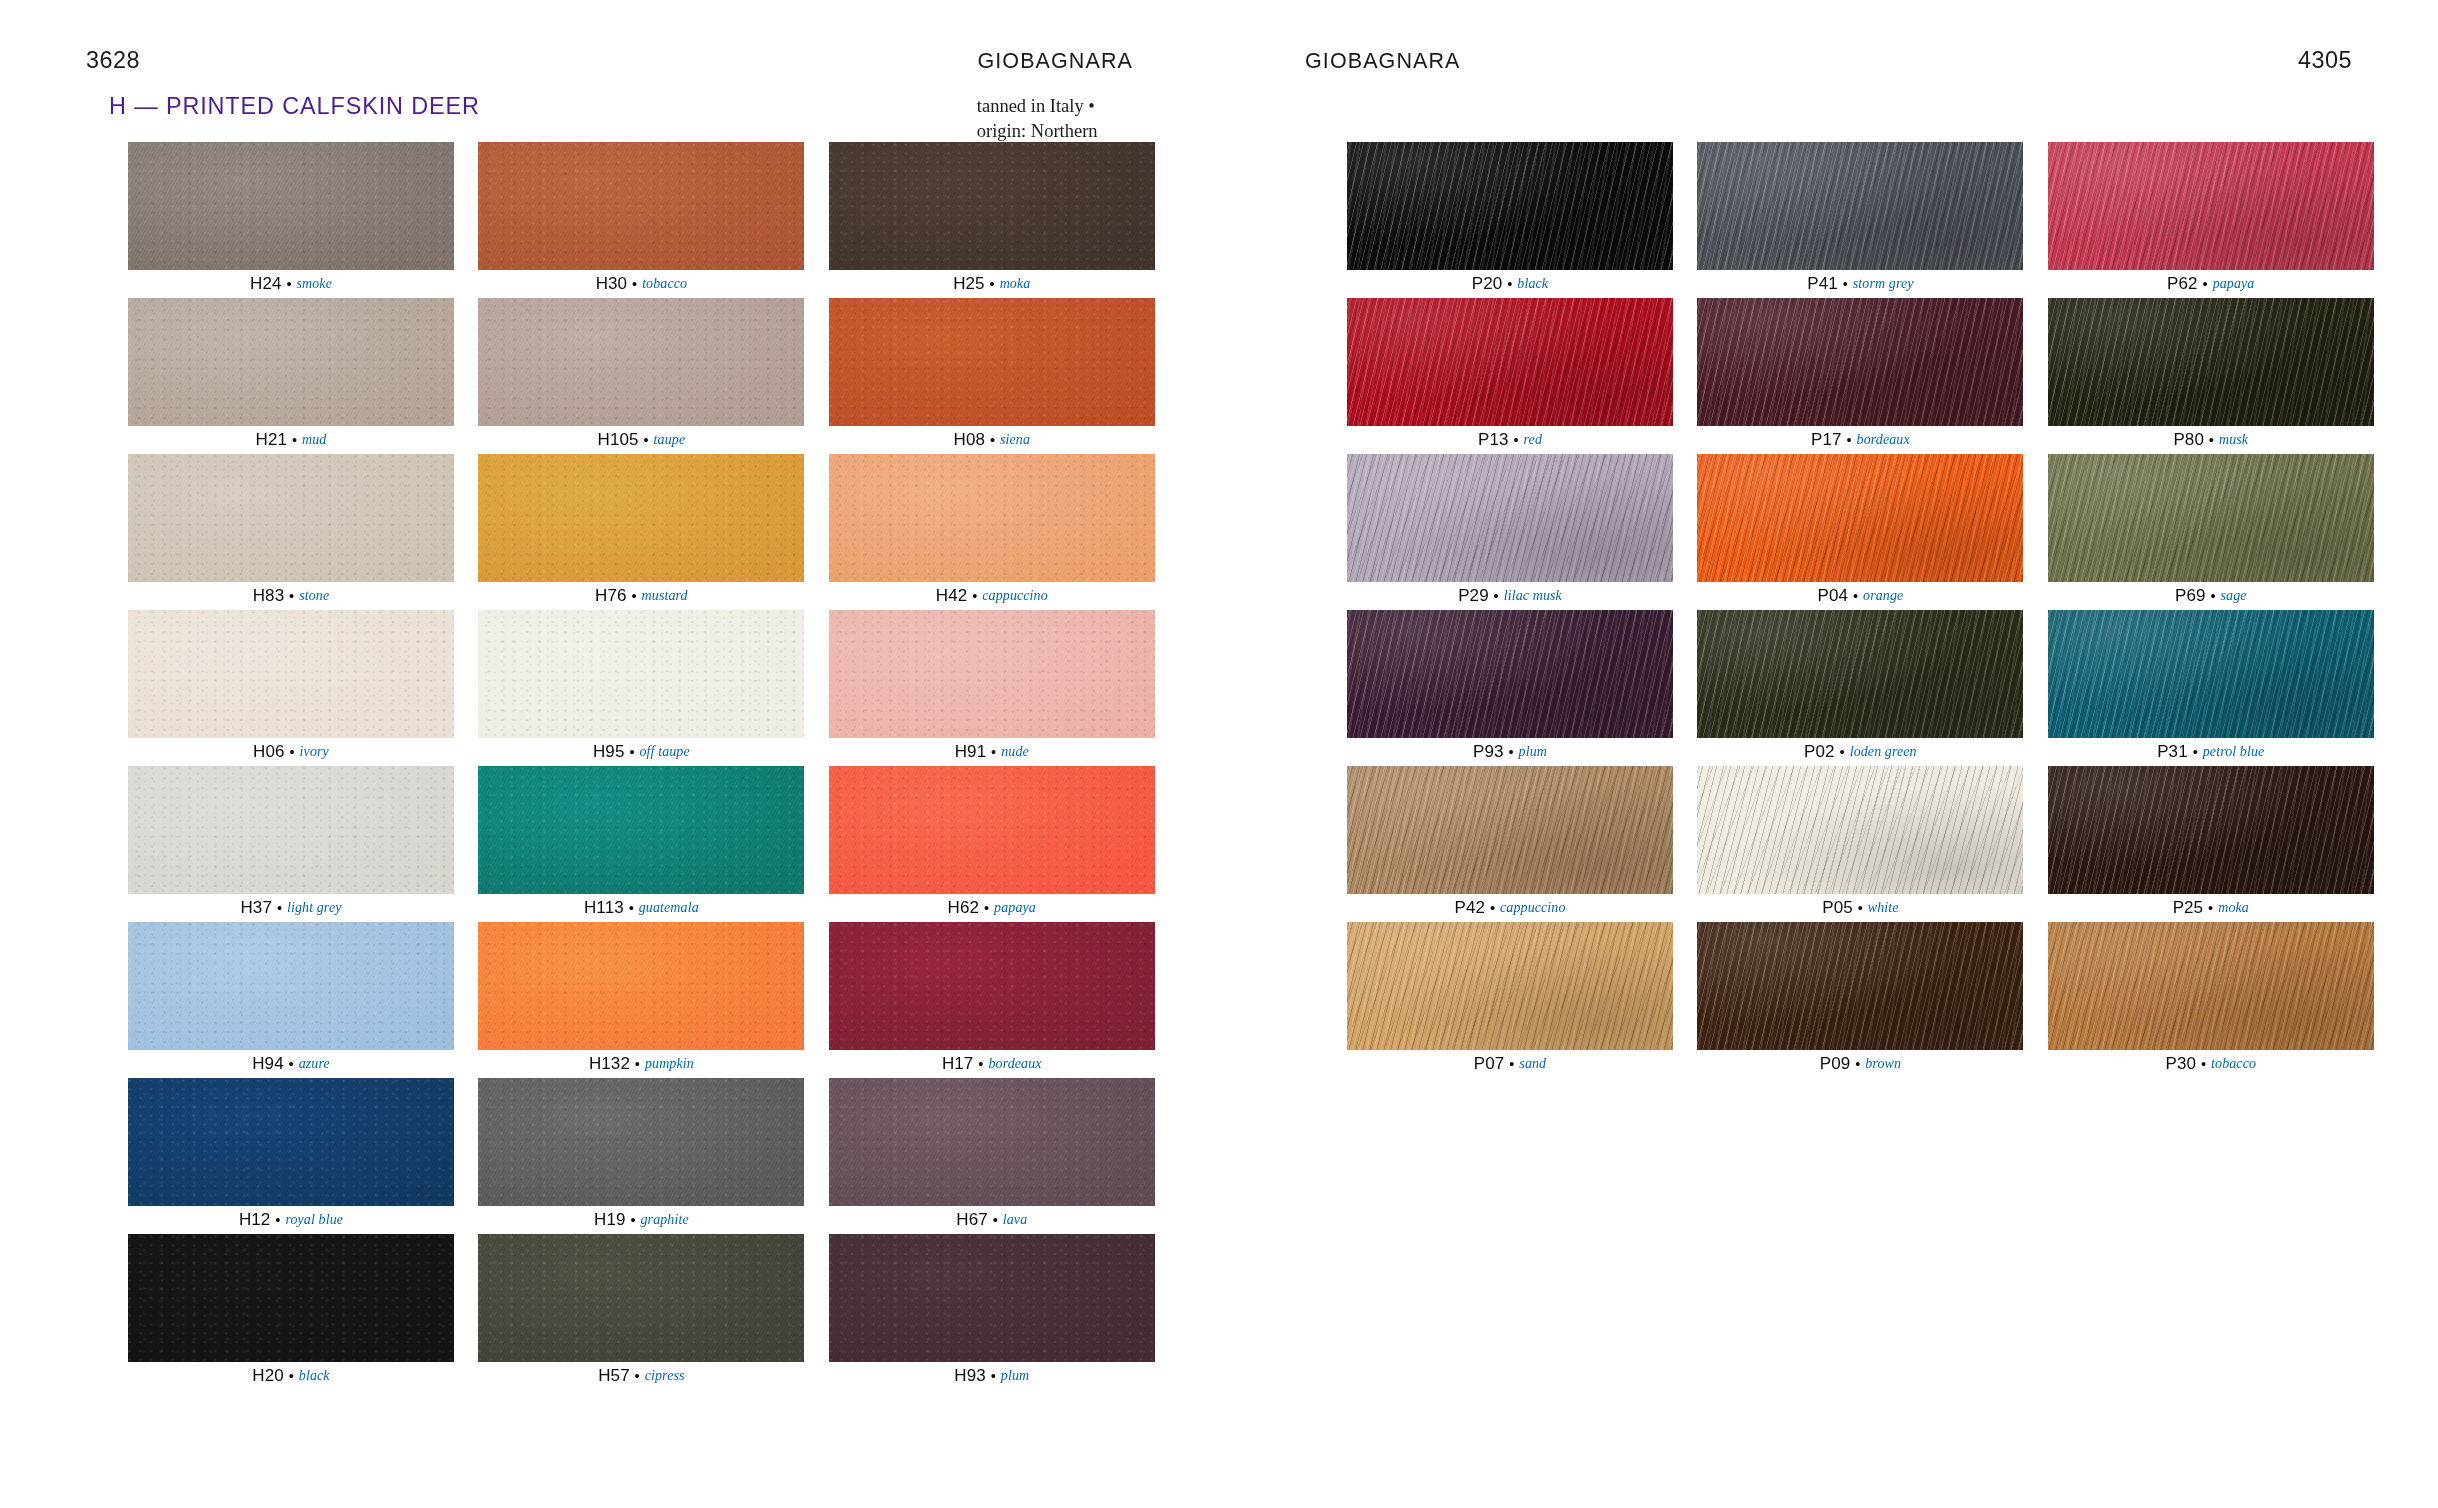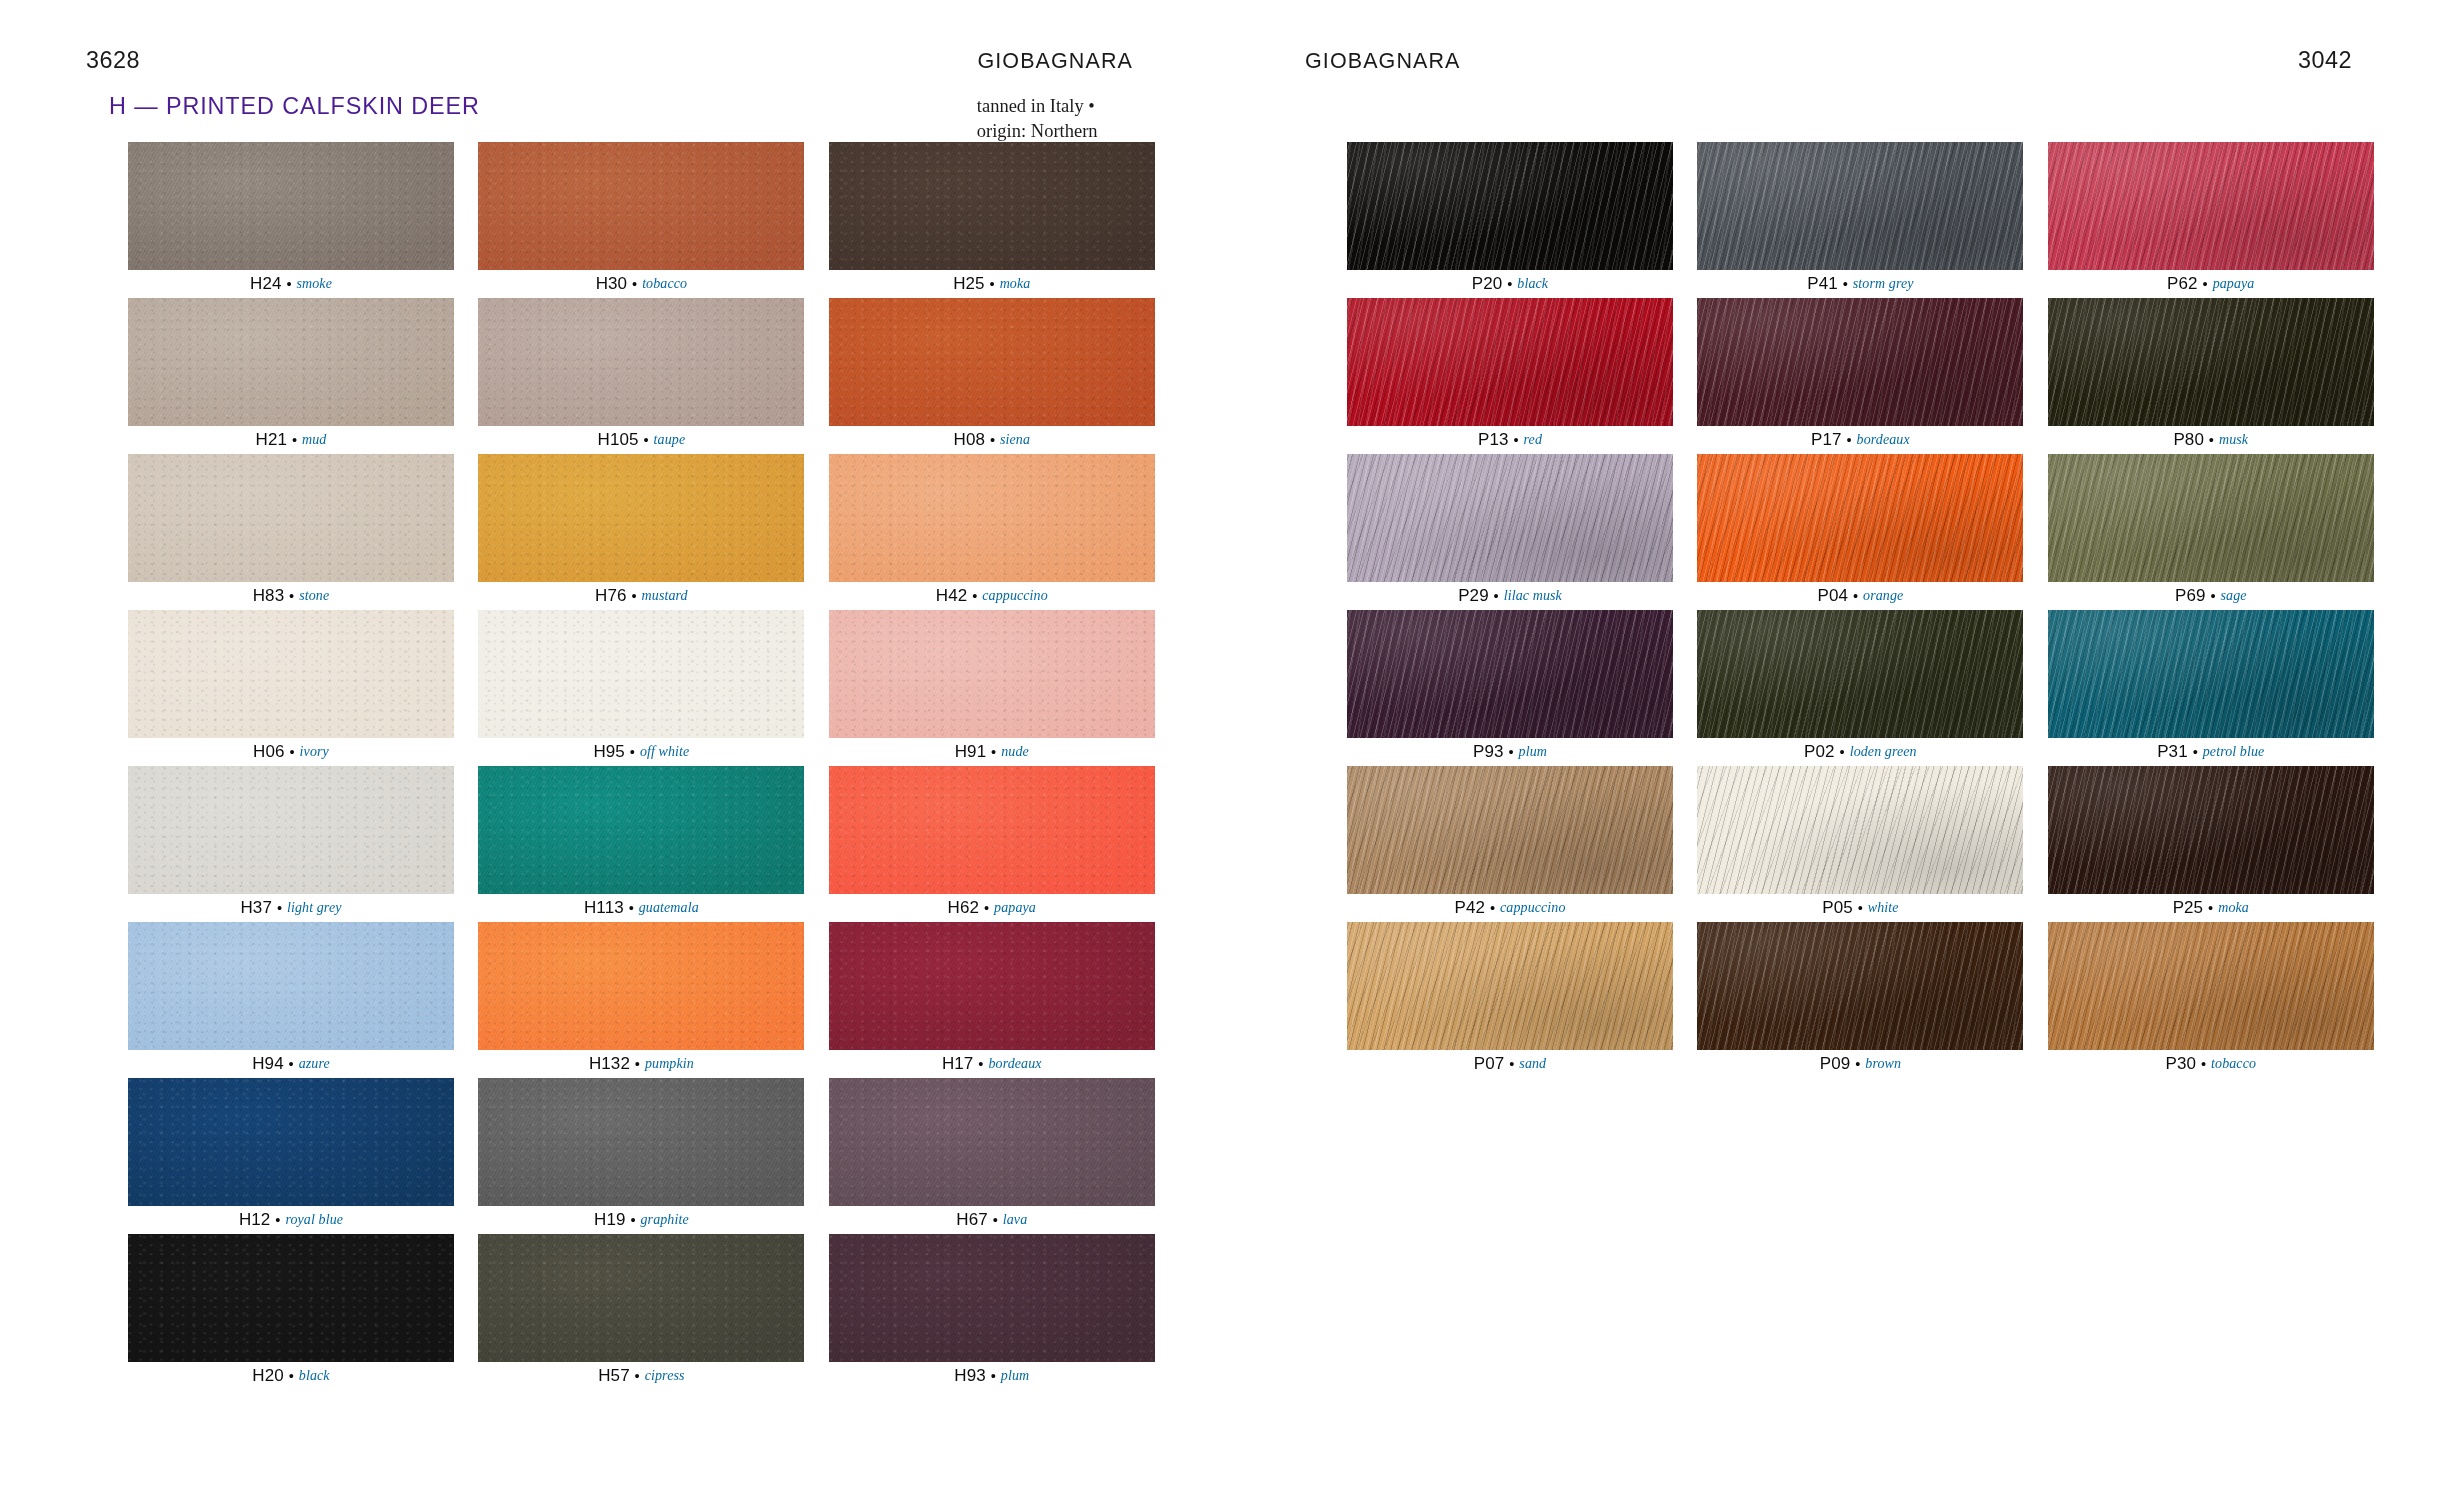--- a/index.html
+++ b/index.html
@@ -245,21 +245,21 @@
         <div class="cell">
           <div class="chip leather" style="background-color: rgb(239, 168, 122);"></div>
           <div class="caption"><span class="code">H42</span><span class="dot">•</span><span class="nm">cappuccino</span></div>
         </div>
         <div class="cell">
           <div class="chip leather" style="background-color: rgb(236, 228, 217);"></div>
           <div class="caption"><span class="code">H06</span><span class="dot">•</span><span class="nm">ivory</span></div>
         </div>
         <div class="cell">
           <div class="chip leather" style="background-color: rgb(241, 239, 231);"></div>
-          <div class="caption"><span class="code">H95</span><span class="dot">•</span><span class="nm">off white</span></div>
+          <div class="caption"><span class="code">H95</span><span class="dot">•</span><span class="nm">off taupe</span></div>
         </div>
         <div class="cell">
           <div class="chip leather" style="background-color: rgb(238, 185, 176);"></div>
           <div class="caption"><span class="code">H91</span><span class="dot">•</span><span class="nm">nude</span></div>
         </div>
         <div class="cell">
           <div class="chip leather" style="background-color: rgb(220, 218, 212);"></div>
           <div class="caption"><span class="code">H37</span><span class="dot">•</span><span class="nm">light grey</span></div>
         </div>
         <div class="cell">
@@ -308,21 +308,21 @@
         </div>
       </div>
   </div>
 
   <div class="page">
 
     <div class="runhead brand-right">
       <span class="brandmark">GIOBAGNARA</span>
     </div>
     <div class="runhead folio-right">
-      <span class="folio">3042</span>
+      <span class="folio">4305</span>
     </div>
 
 
     <div class="grid" id="grid-right">
         <div class="cell">
           <div class="chip pony" style="background-color: rgb(12, 11, 10);"></div>
           <div class="caption"><span class="code">P20</span><span class="dot">•</span><span class="nm">black</span></div>
         </div>
         <div class="cell">
           <div class="chip pony" style="background-color: rgb(75, 80, 87);"></div>

